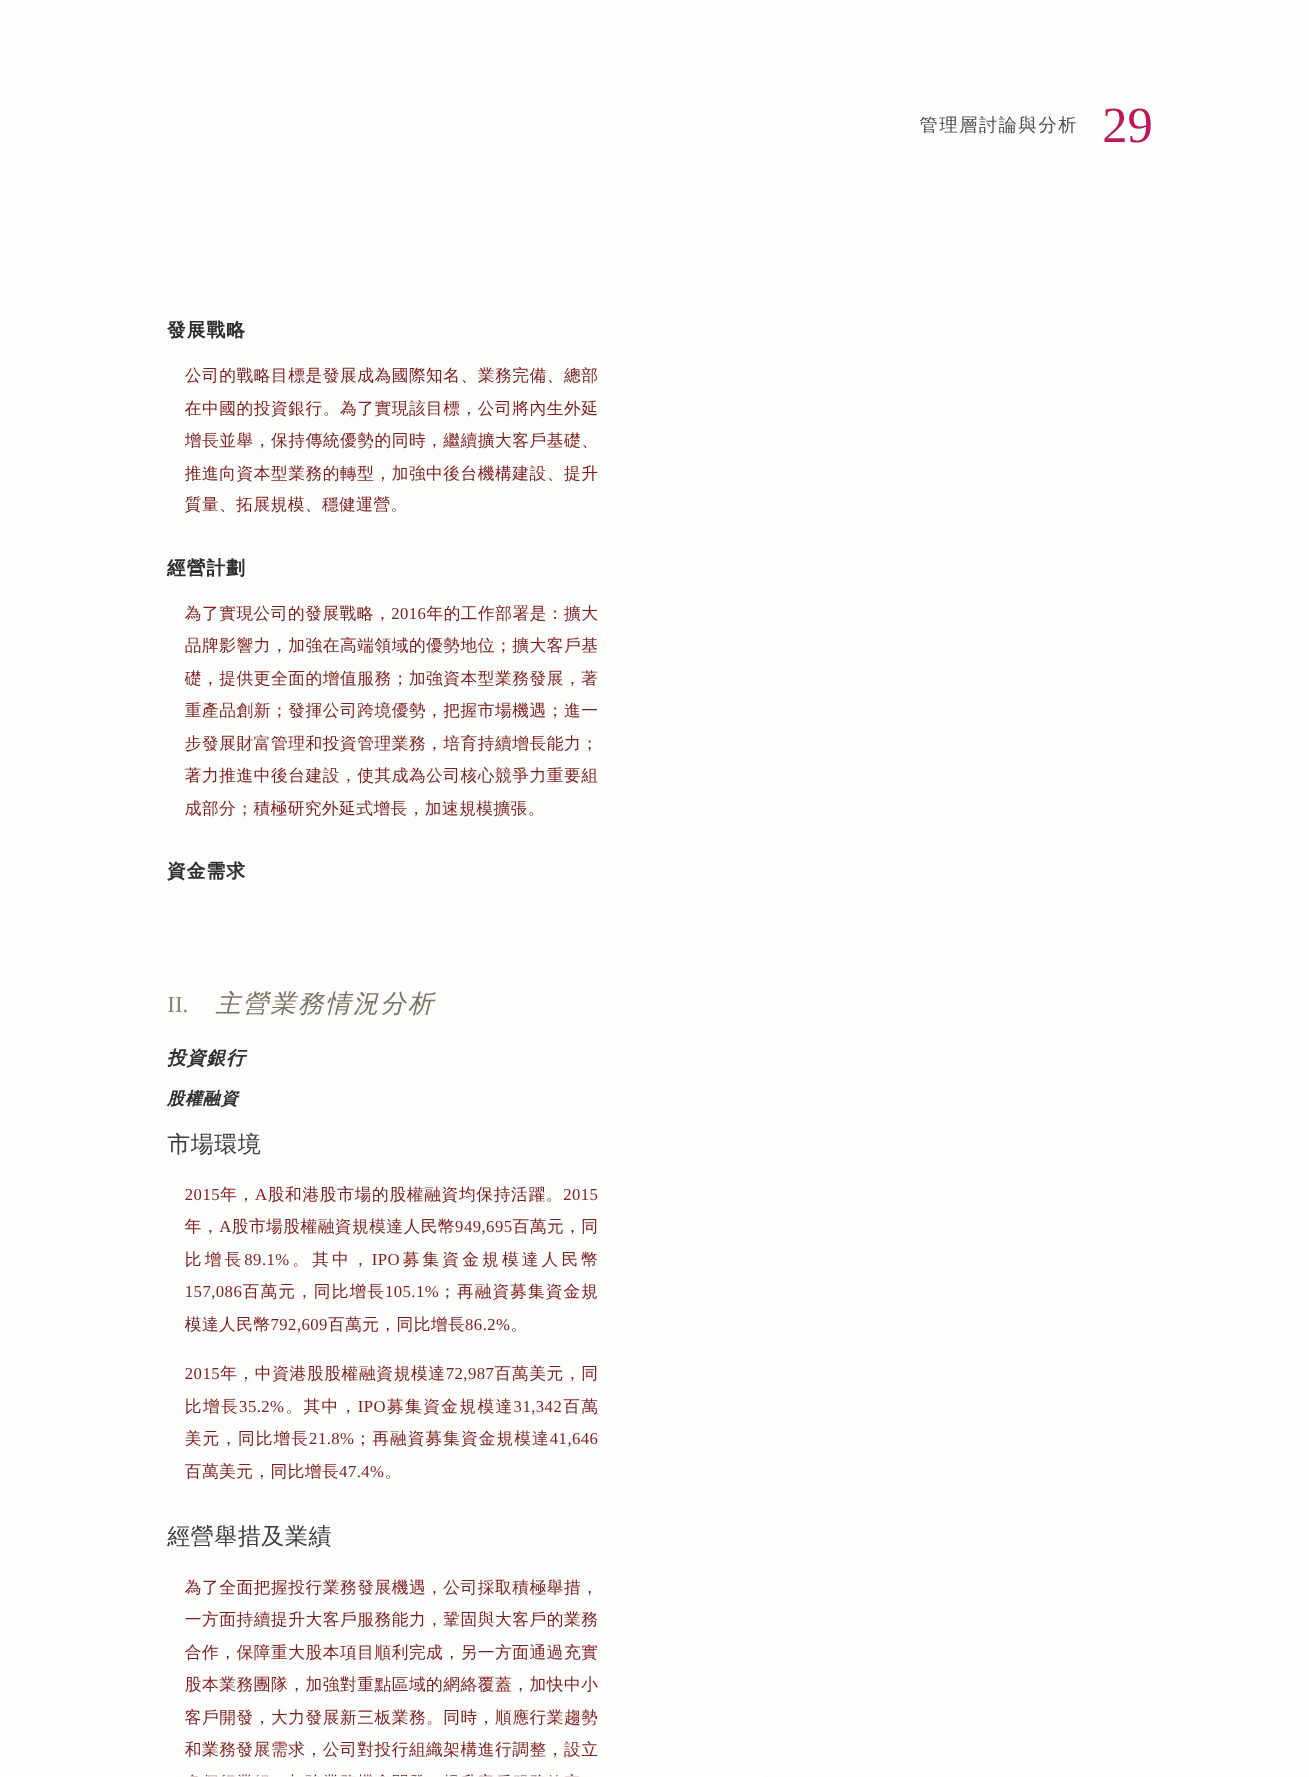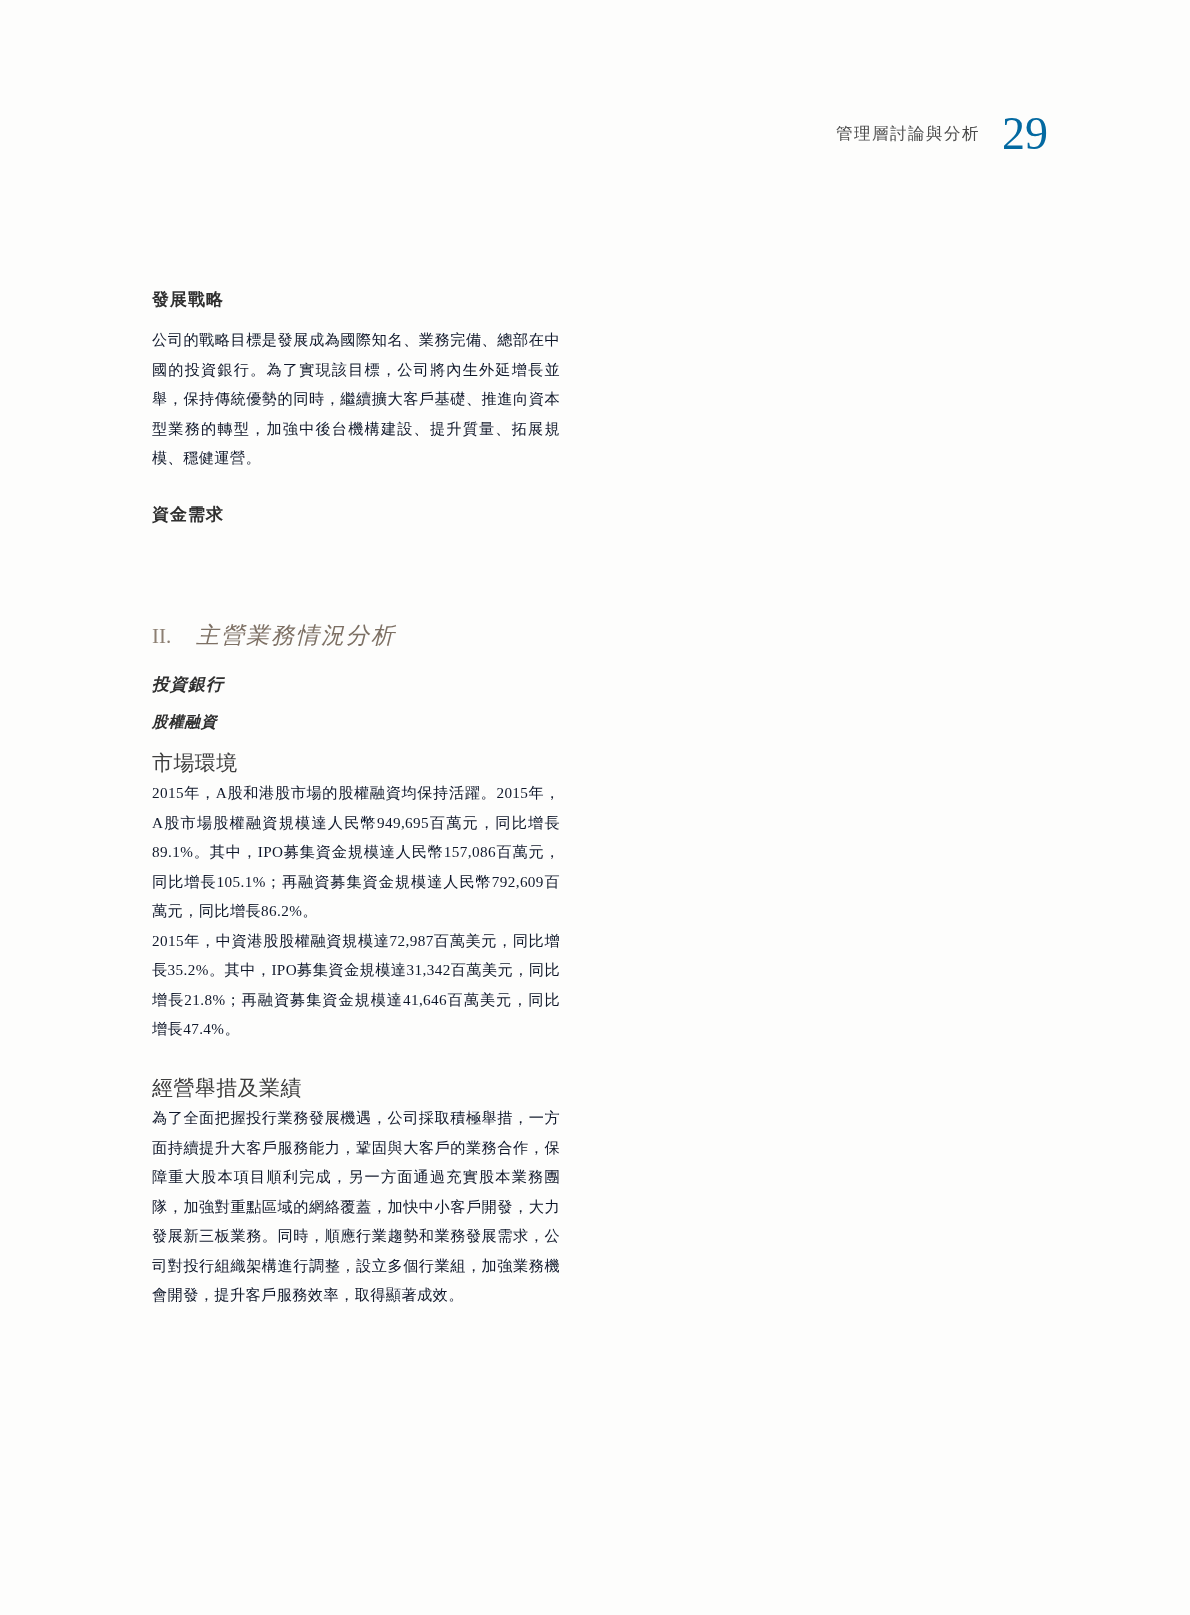--- a/index.html
+++ b/index.html
@@ -14,36 +14,36 @@
     background: #fdfdfc;
     font-family: "Liberation Serif", serif;
     color: #3b3b3b;
     box-sizing: border-box;
     overflow: hidden;
   }
 
   
   .page-header {
     position: absolute;
-    top: 112px;
+    top: 92px;
     right: 142px;
     display: flex;
     align-items: flex-end;
     gap: 22px;
   }
   .header-title {
     font-size: 16.5px;
     letter-spacing: 1.5px;
     color: #4a4a4a;
     padding-bottom: 11px;
     white-space: nowrap;
   }
   .page-number {
     font-size: 46px;
-    color: #0369a1;
+    color: #be185d;
     line-height: 0.95;
     font-family: "Liberation Serif", serif;
     font-weight: 400;
   }
 
   
   .columns {
     position: absolute;
     top: 288px;
     left: 152px;
@@ -64,25 +64,25 @@
     letter-spacing: 1px;
   }
   .block {
     margin-bottom: 30px;
   }
   .block:last-child { margin-bottom: 0; }
 
   p.body {
     font-size: 15.2px;
     line-height: 29.5px;
-    margin: 0;
+    margin: 16px;
     text-align: justify;
     text-justify: inter-character;
     letter-spacing: 0.4px;
-    color: #0f172a;
+    color: #7f1d1d;
   }
 
   
   .roman-head {
     display: flex;
     align-items: baseline;
     gap: 18px;
     margin: 0 0 22px 0;
   }
   .roman-num {
@@ -136,20 +136,24 @@
 
   <div class="columns">
 
     <div class="col">
 
       <div class="block">
         <h3 class="sec-head">發展戰略</h3>
         <p class="body">公司的戰略目標是發展成為國際知名、業務完備、總部在中國的投資銀行。為了實現該目標，公司將內生外延增長並舉，保持傳統優勢的同時，繼續擴大客戶基礎、推進向資本型業務的轉型，加強中後台機構建設、提升質量、拓展規模、穩健運營。</p>
       </div>
 
+      <div class="block">
+        <h3 class="sec-head">經營計劃</h3>
+        <p class="body">為了實現公司的發展戰略，2016年的工作部署是：擴大品牌影響力，加強在高端領域的優勢地位；擴大客戶基礎，提供更全面的增值服務；加強資本型業務發展，著重產品創新；發揮公司跨境優勢，把握市場機遇；進一步發展財富管理和投資管理業務，培育持續增長能力；著力推進中後台建設，使其成為公司核心競爭力重要組成部分；積極研究外延式增長，加速規模擴張。</p>
+      </div>
 
       <div class="block">
         <h3 class="sec-head">資金需求</h3>
       </div>
 
     </div>
 
     <div class="col">
 
       <div class="roman-head">

